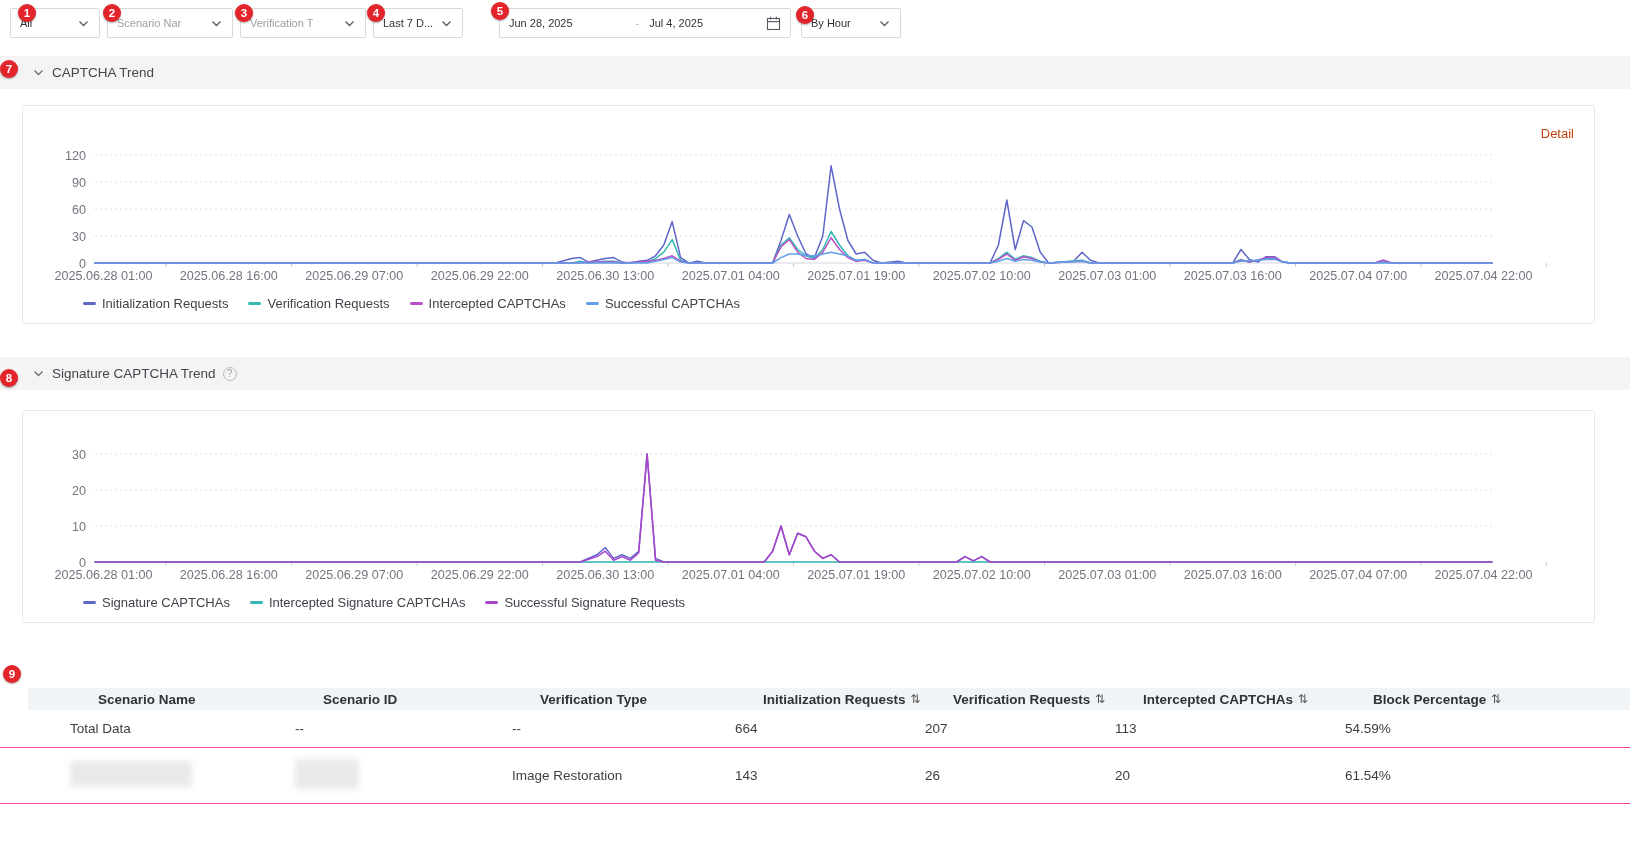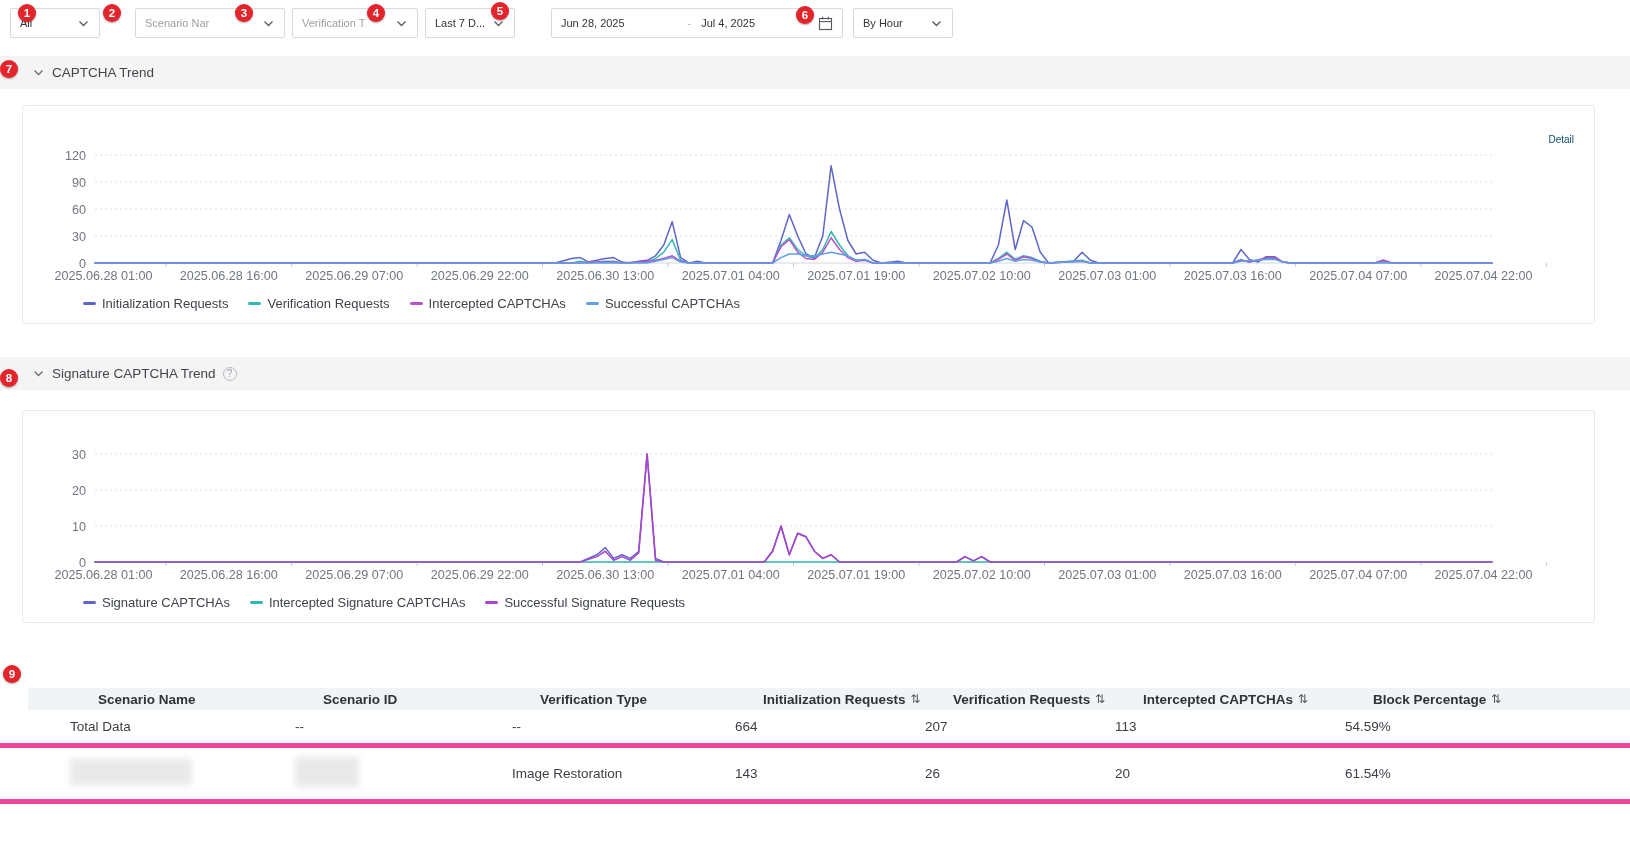--- a/index.html
+++ b/index.html
@@ -9,21 +9,21 @@
     font-family:"Liberation Sans", sans-serif; color:#3b3e44; position:relative;
   }
   
   .filter-bar { display:flex; align-items:center; padding:8px 0 10px 10px; }
   .fctl {
     height:30px; border:1px solid #d9d9d9; border-radius:2px; background:#fff;
     display:flex; align-items:center; padding:0 9px; font-size:11px; color:#333;
     margin-right:7px; cursor:pointer; flex:0 0 auto;
   }
   .w-all  { width:90px; }
-  .w-name { width:150px;margin-left:28px; }
+  .w-name { width:126px; }
   .w-type { width:126px; }
   .w-range{ width:90px; }
   .w-date { width:292px; margin-left:29px; cursor:default; }
   .w-hour { width:100px; margin-left:3px; }
   .fctl .fval { white-space:nowrap; overflow:hidden; }
   .fctl .ph { color:#9aa0a6; }
   .fctl .chev { margin-left:auto; flex:0 0 auto; }
   .w-date .dstart { flex:1 1 auto; }
   .w-date .dsep { color:#bbb; margin:0 10px 0 0; }
   .w-date .dend { flex:1 1 auto; }
@@ -41,39 +41,39 @@
     width:14px; height:14px; border:1px solid #b6b9bf; border-radius:50%;
     color:#9aa0a6; font-size:10px; margin-left:7px; cursor:default;
   }
   
   .card {
     margin:16px 35px 0 22px; border:1px solid #e7e9ec; border-radius:3px;
     background:#fff; padding:10px 14px 12px 14px; position:relative;
   }
   .card2 { margin-top:20px; }
   .detail {
-    position:absolute; top:28px; right:20px; color:#0c4a6e; font-size:10px;
+    position:absolute; top:20px; right:20px; color:#c2410c; font-size:13px;
     cursor:pointer; text-decoration:none;
   }
   .chart-svg { display:block; margin-top:24px; }
   .card2 .chart-svg { margin-top:18px; }
   .ytick, .xtick { font-family:"Liberation Sans",sans-serif; font-size:12.6px; fill:#71757d; }
   .legend { display:flex; align-items:center; gap:20px; margin:4px 0 0 46px; font-size:13px; color:#3f434a; }
   .legend-item { display:inline-flex; align-items:center; cursor:pointer; white-space:nowrap; }
   .lmark { width:13px; height:3.5px; border-radius:2px; display:inline-block; margin-right:6px; }
   
   .tbl { margin-top:65px; width:100%; font-size:13.5px; }
   .trow, .thead {
     display:grid; grid-template-columns:225px 217px 223px 190px 190px 230px 1fr;
     padding-left:70px; align-items:center;
   }
   .thead { height:22px; background:#f1f4f7; color:#2f3237; font-weight:bold;margin-left:28px; }
   .thead .th { display:flex; align-items:center; }
   .sort { font-size:12px; color:#555; margin-left:5px; cursor:pointer; font-weight:normal; }
-  .trow { border-bottom:5px solid #ec4899; color:#3b3e44; }
+  .trow { border-bottom:1px solid #ec4899; color:#3b3e44; }
   .r1 { height:38px; }
   .r2 { height:58px; }
   .r3 { height:56px; }
   .redact { display:inline-block; background:#e9e9e9; filter:blur(3px); border-radius:2px; }
   
   .badge {
     position:absolute; width:18px; height:18px; border-radius:50%;
     background:#e3242b; color:#fff; font-size:11.5px; font-weight:bold;
     display:flex; align-items:center; justify-content:center;
     box-shadow:0 1px 2px rgba(0,0,0,.35); z-index:50;

